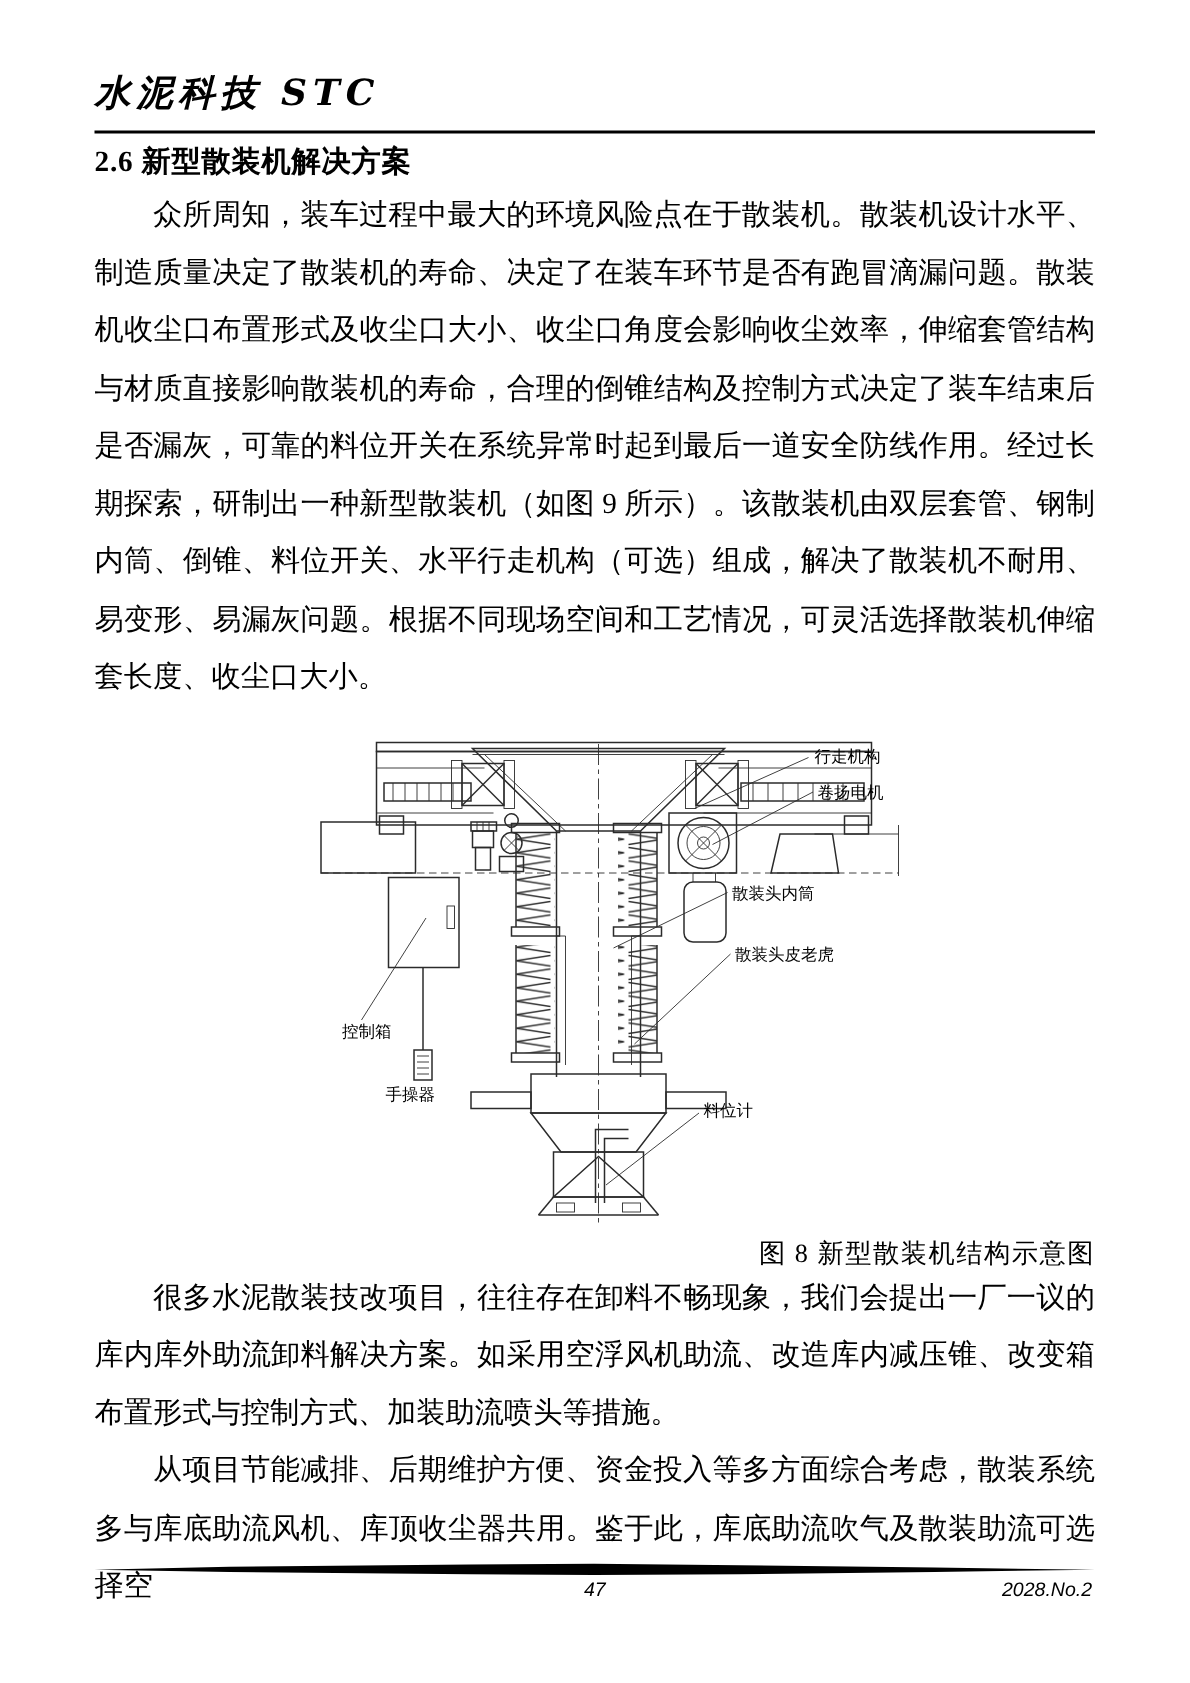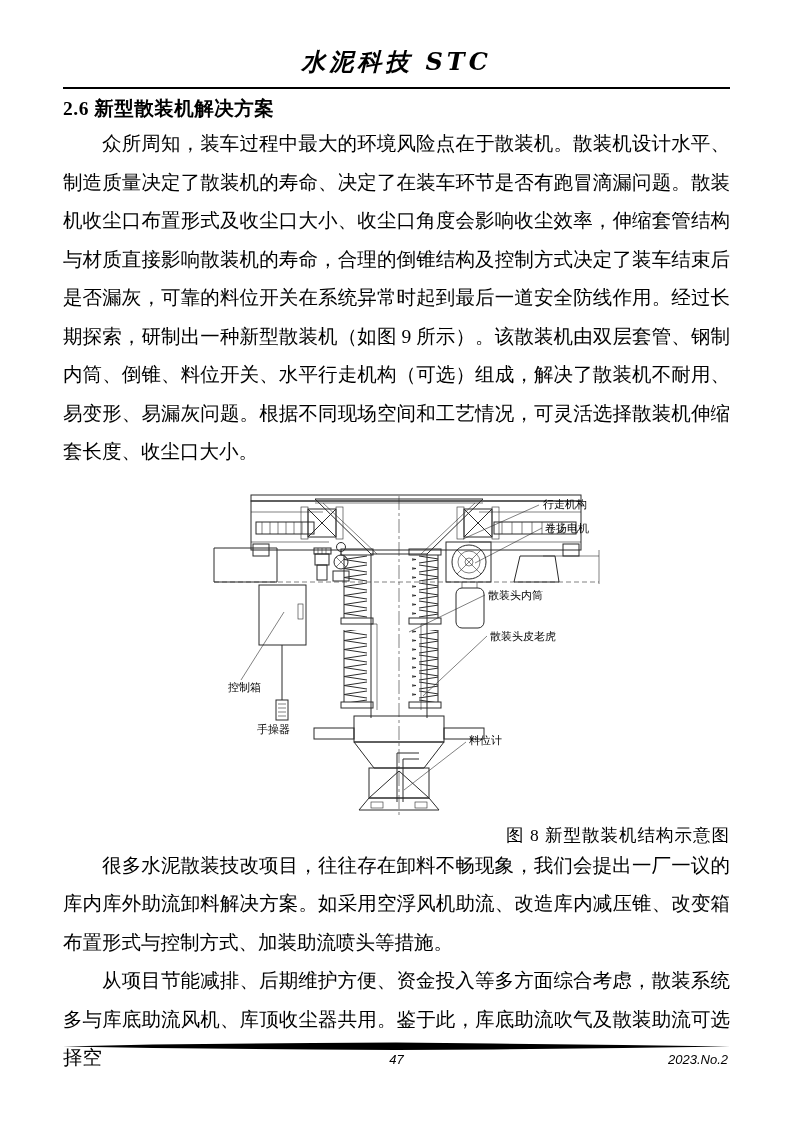--- a/index.html
+++ b/index.html
@@ -7,21 +7,21 @@
   body {
     width: 793px; height: 1122px;
     position: relative;
     font-family: "Liberation Serif", "DejaVu Serif", serif;
     color: #000;
     overflow: hidden;
   }
   .page { padding: 46px 63px 0 63px; }
 
   .journal-header {
-    text-align: center;
+    text-align: left;
     font-size: 24px;
     font-style: italic;
     font-weight: bold;
     letter-spacing: 4px;
     font-family: "DejaVu Serif", serif;
   }
   .header-rule {
     border: none;
     border-top: 2.5px solid #000;
     margin-top: 9px;
@@ -287,15 +287,15 @@
   <p class="body-text indent">从项目节能减排、后期维护方便、资金投入等多方面综合考虑，散装系统多与库底助流风机、库顶收尘器共用。鉴于此，库底助流吹气及散装助流可选择空</p>
 
 </div>
 
 <div class="page-footer">
   <svg class="footer-line-svg" viewBox="0 0 667 9" preserveAspectRatio="none">
     <polygon points="0,4.5 90,2.5 250,1 333,0.5 430,1.5 560,3 667,4.5 560,6 430,7.5 333,8 250,7.5 90,6" fill="#000"></polygon>
   </svg>
   <div class="footer-row">
     <span class="footer-page-num">47</span>
-    <span class="footer-issue">2023.No.2</span>
+    <span class="footer-issue">2028.No.2</span>
   </div>
 </div>
 
 </body></html>

